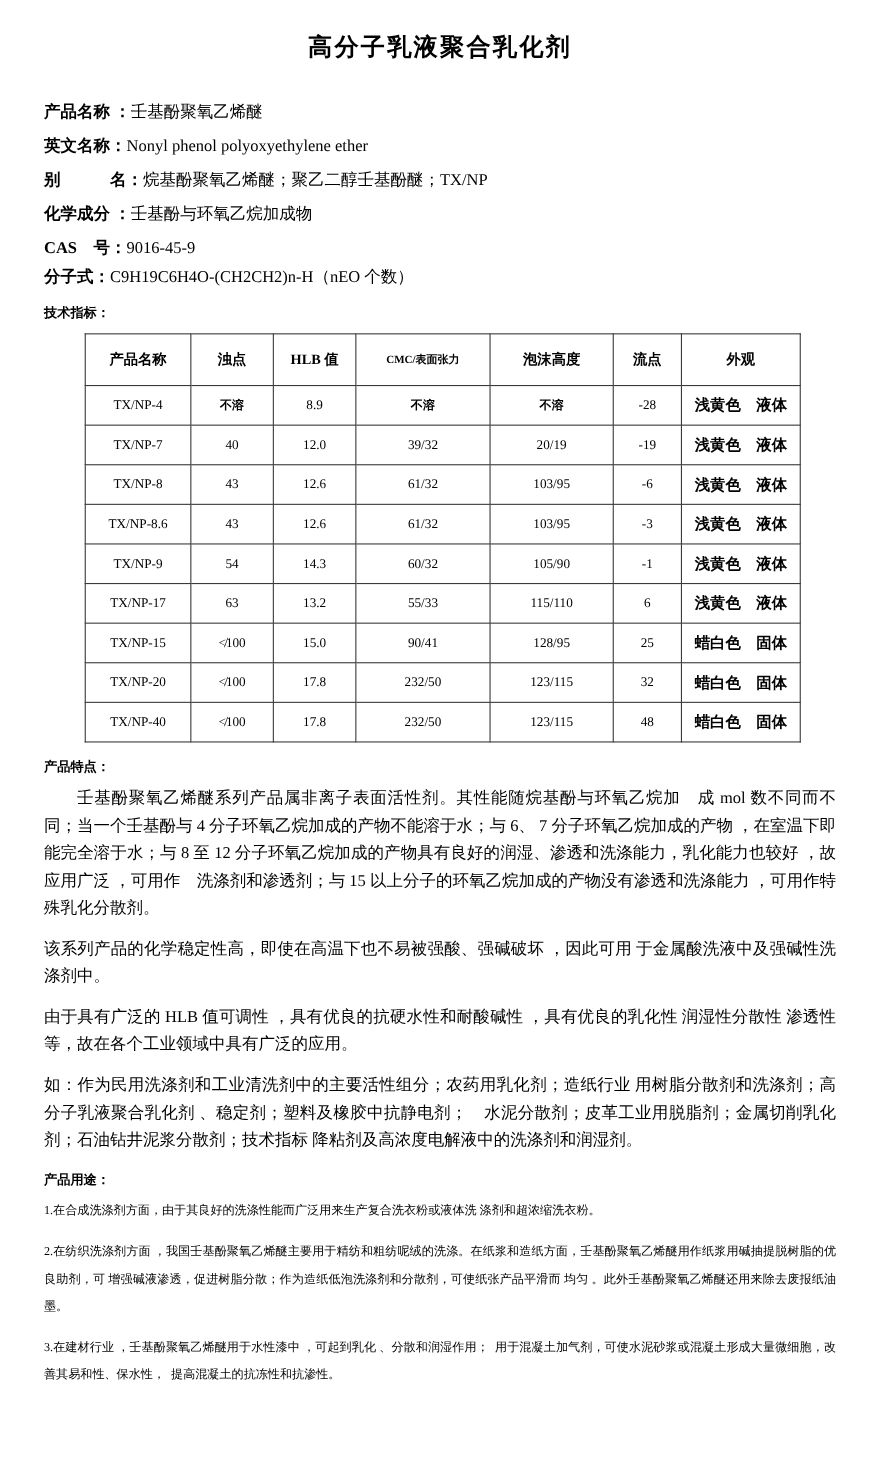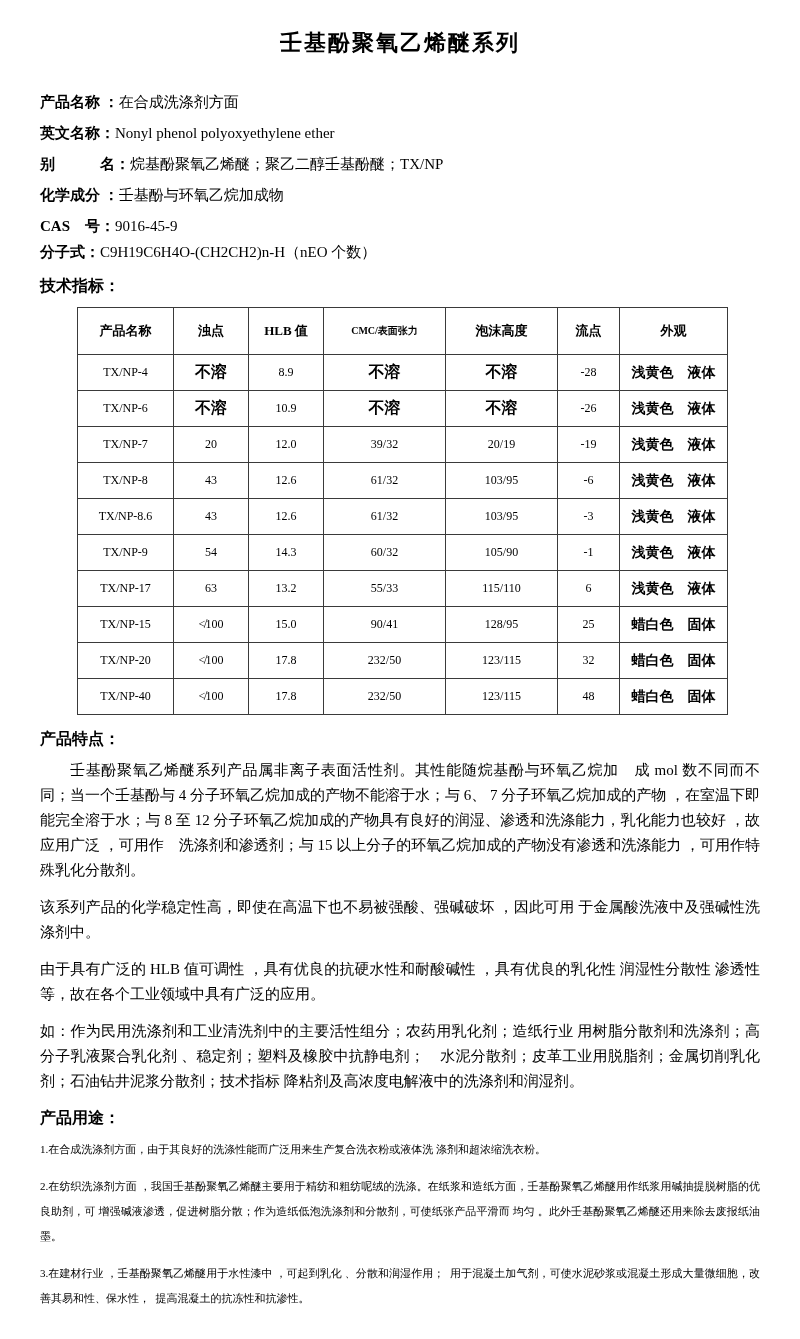--- a/index.html
+++ b/index.html
@@ -36,21 +36,21 @@
   .info-row.tight { margin-bottom: 6px; }
   .info-label {
     font-weight: bold;
     white-space: pre;
     flex: 0 0 auto;
   }
   .info-value { white-space: pre-wrap; }
   
   .section-heading {
     font-weight: bold;
-    font-size: 16px;
+    font-size: 12px;
     margin: 14px 0 8px 0;
   }
   
   .spec-table {
     border-collapse: collapse;
     margin-left: 37px;
     table-layout: fixed;
     width: 650px;
     margin-top: 10px;
     margin-bottom: 4px;
@@ -65,21 +65,21 @@
   .spec-table th {
     height: 46px;
     font-size: 13px;
     font-weight: bold;
   }
   .spec-table th.small-head { font-size: 10px; }
   .spec-table td {
     height: 35px;
     font-size: 12px;
   }
-  .spec-table td.cjk { font-size: 16px; font-weight: bold; }
+  .spec-table td.cjk { font-size: 11px; font-weight: bold; }
   .spec-table td.appearance { font-size: 14px; font-weight: bold; }
   
   .para {
     font-size: 15px;
     line-height: 25px;
     text-align: justify;
     margin: 0 0 12px 0;
     white-space: pre-wrap;
   }
   .para.indent { text-indent: 2em; }
@@ -89,26 +89,26 @@
     text-align: justify;
     margin: 0 0 12px 0;
     white-space: pre-wrap;
   }
 </style>
 </head>
 <body>
 
 <div class="page">
 
-  <h1 class="doc-title">壬基酚聚氧乙烯醚系列</h1>
+  <h1 class="doc-title">高分子乳液聚合乳化剂</h1>
 
   <div class="info-section">
     <div class="info-row">
       <span class="info-label">产品名称 ：</span>
-      <span class="info-value">在合成洗涤剂方面</span>
+      <span class="info-value">壬基酚聚氧乙烯醚</span>
     </div>
     <div class="info-row">
       <span class="info-label">英文名称：</span>
       <span class="info-value">Nonyl phenol polyoxyethylene ether</span>
     </div>
     <div class="info-row">
       <span class="info-label">别　　　名：</span>
       <span class="info-value">烷基酚聚氧乙烯醚；聚乙二醇壬基酚醚；TX/NP</span>
     </div>
     <div class="info-row">
@@ -152,31 +152,22 @@
       <tr>
         <td>TX/NP-4</td>
         <td class="cjk">不溶</td>
         <td>8.9</td>
         <td class="cjk">不溶</td>
         <td class="cjk">不溶</td>
         <td>-28</td>
         <td class="appearance">浅黄色　液体</td>
       </tr>
       <tr>
-        <td>TX/NP-6</td>
-        <td class="cjk">不溶</td>
-        <td>10.9</td>
-        <td class="cjk">不溶</td>
-        <td class="cjk">不溶</td>
-        <td>-26</td>
-        <td class="appearance">浅黄色　液体</td>
-      </tr>
-      <tr>
         <td>TX/NP-7</td>
-        <td>20</td>
+        <td>40</td>
         <td>12.0</td>
         <td>39/32</td>
         <td>20/19</td>
         <td>-19</td>
         <td class="appearance">浅黄色　液体</td>
       </tr>
       <tr>
         <td>TX/NP-8</td>
         <td>43</td>
         <td>12.6</td>

